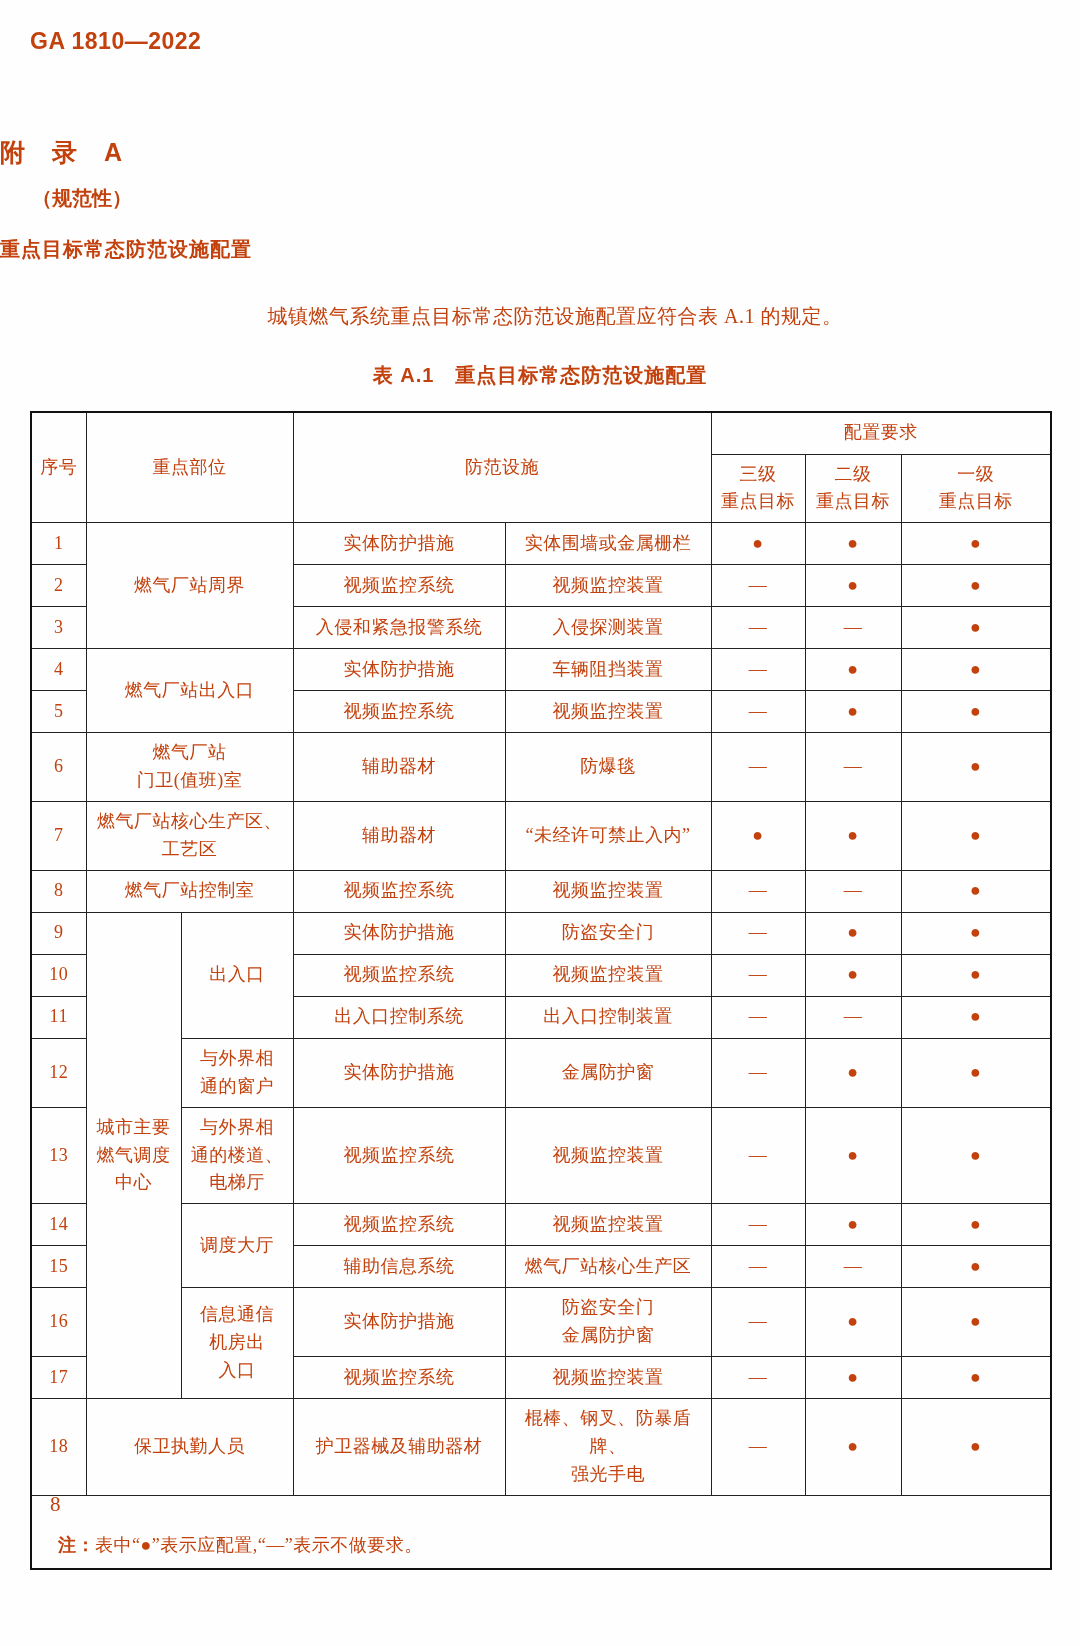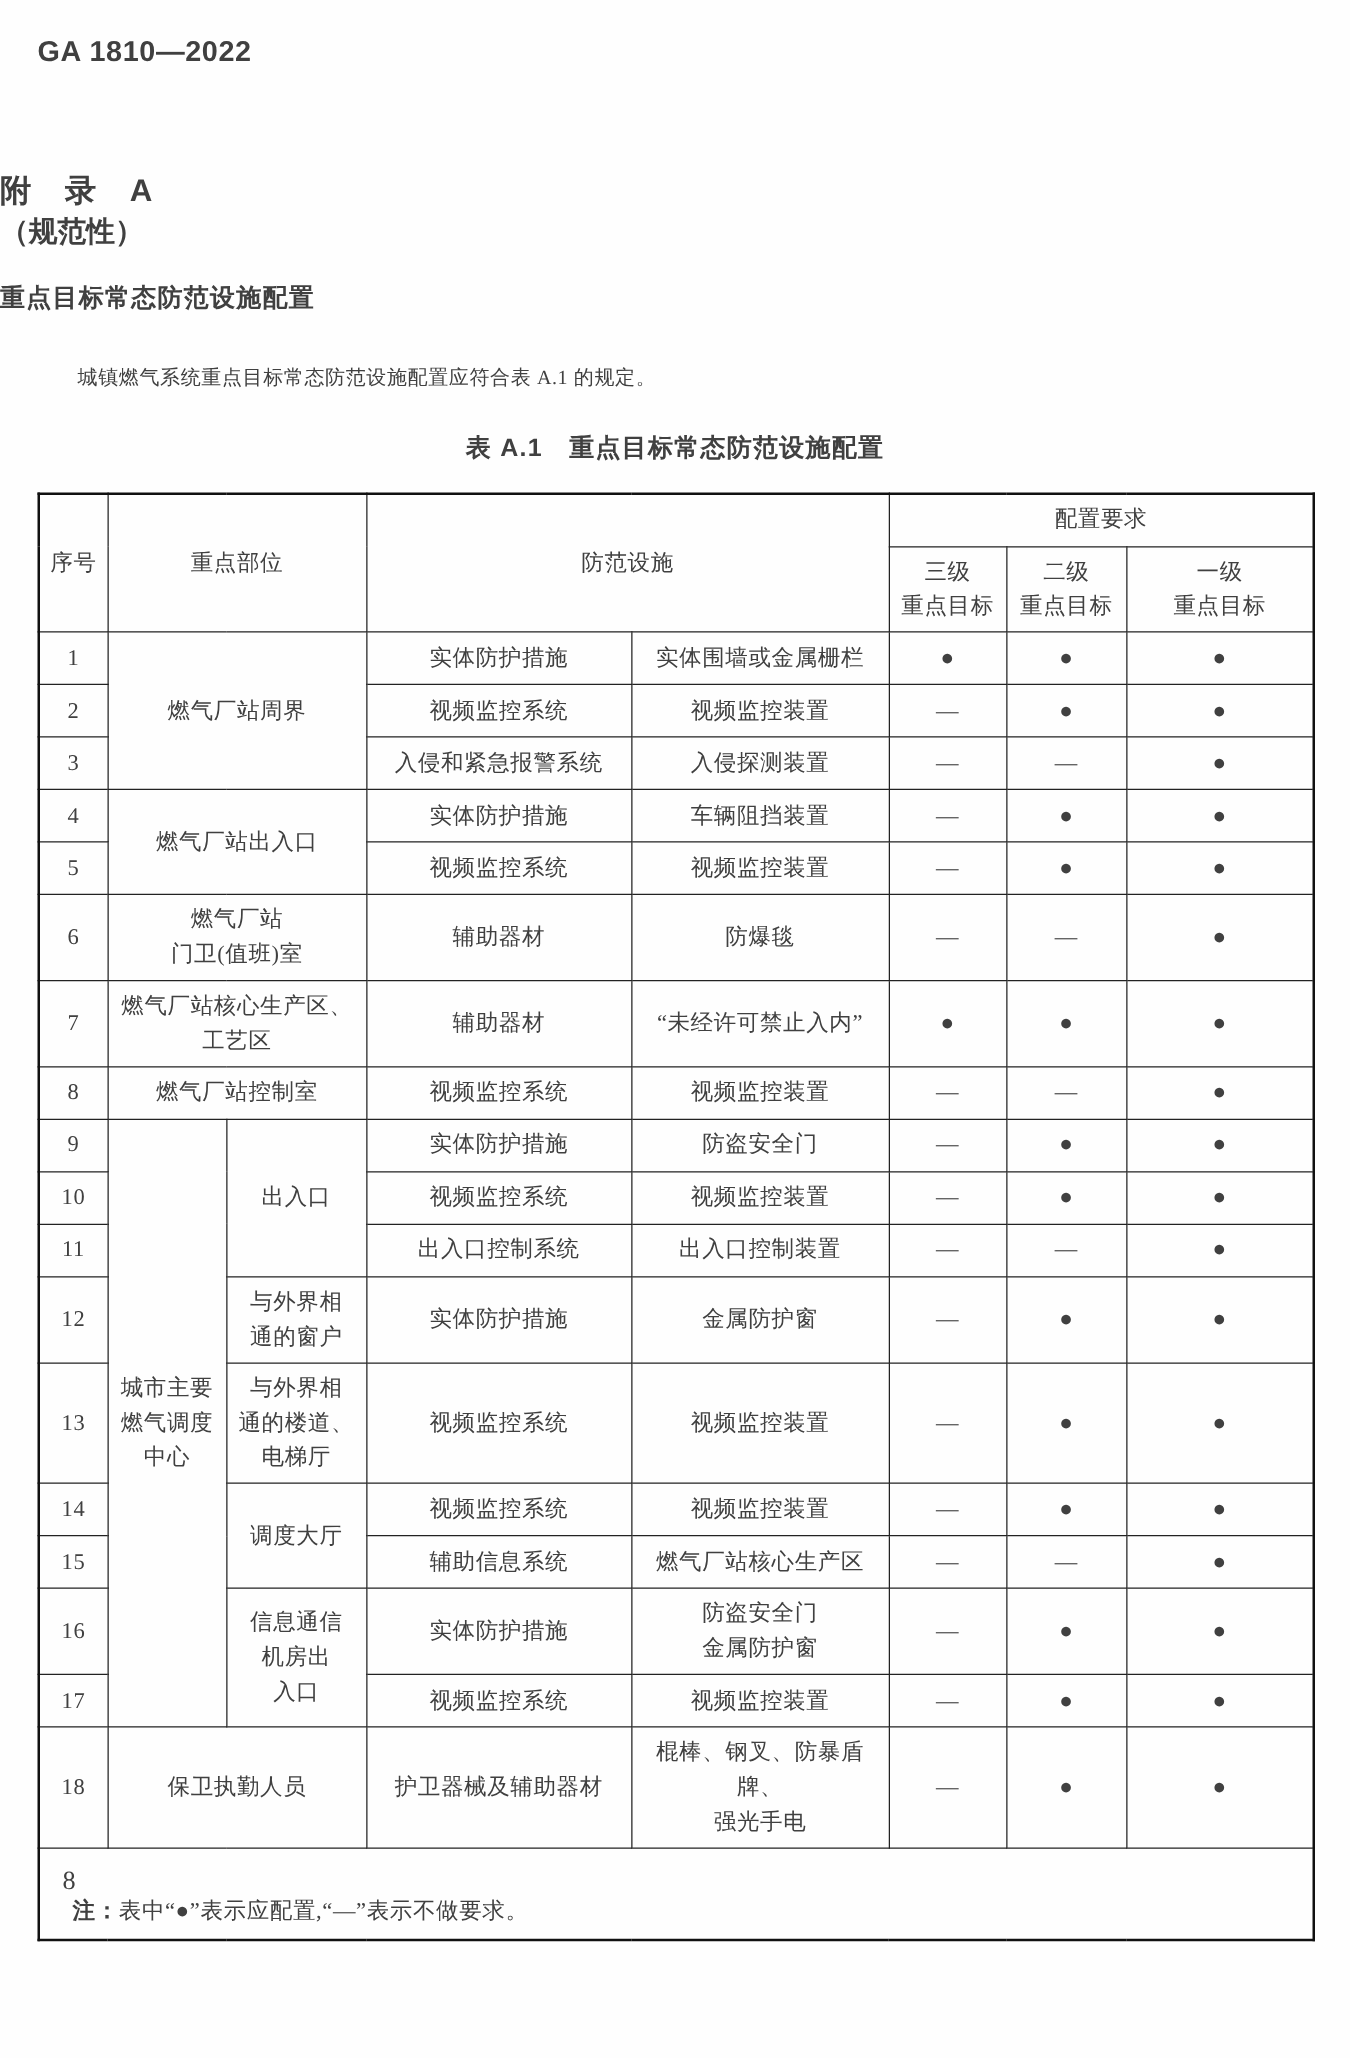--- a/index.html
+++ b/index.html
@@ -2,49 +2,50 @@
 <html><head>
 <meta charset="utf-8">
 <style>
   * { margin:0; padding:0; box-sizing:border-box; }
   html,body { background:#ffffff; }
   .page {
     position:relative;
     width:1080px; height:1646px;
     margin:0 auto;
     background:#fefefe;
-    color:#404040;
+    color:#c2410c;
     font-family:"Liberation Serif","DejaVu Serif",serif;
     overflow:hidden;
   }
   .doc-code {
     position:absolute; top:28px; left:30px;
     font-family:"Liberation Sans","DejaVu Sans",sans-serif;
     font-weight:bold; font-size:23px; letter-spacing:0.5px;
   }
   .title-block { padding-top:136px; }
   .appendix-title {
     font-family:"Liberation Sans","DejaVu Sans",sans-serif;
     font-weight:bold; font-size:25px; word-spacing:16px; letter-spacing:2px;
   }
   .appendix-subtitle {
-    margin-top:1px;
-    font-family:"Liberation Sans","DejaVu Sans",sans-serif;
-    font-weight:bold; font-size:23px;
+    margin-top:16px;
+    font-family:"Liberation Sans","DejaVu Sans",sans-serif;
+    font-weight:bold; font-size:20px;padding-left:32px;
   }
   .appendix-heading {
     margin-top:24px;
     font-family:"Liberation Sans","DejaVu Sans",sans-serif;
     font-weight:bold; font-size:20px; letter-spacing:1px;
   }
   .intro {
     margin:40px 40px 0 30px;
     text-indent:2em;
-    font-size:16px;
+    font-size:20px;
     letter-spacing:0.5px;
+    text-align:center;
   }
   .table-caption {
     margin-top:32px;
     text-align:center;
     font-family:"Liberation Sans","DejaVu Sans",sans-serif;
     font-weight:bold; font-size:20px; letter-spacing:1px;
   }
   table.config-table {
     margin:22px 30px 0 30px;
     width:1020px;

